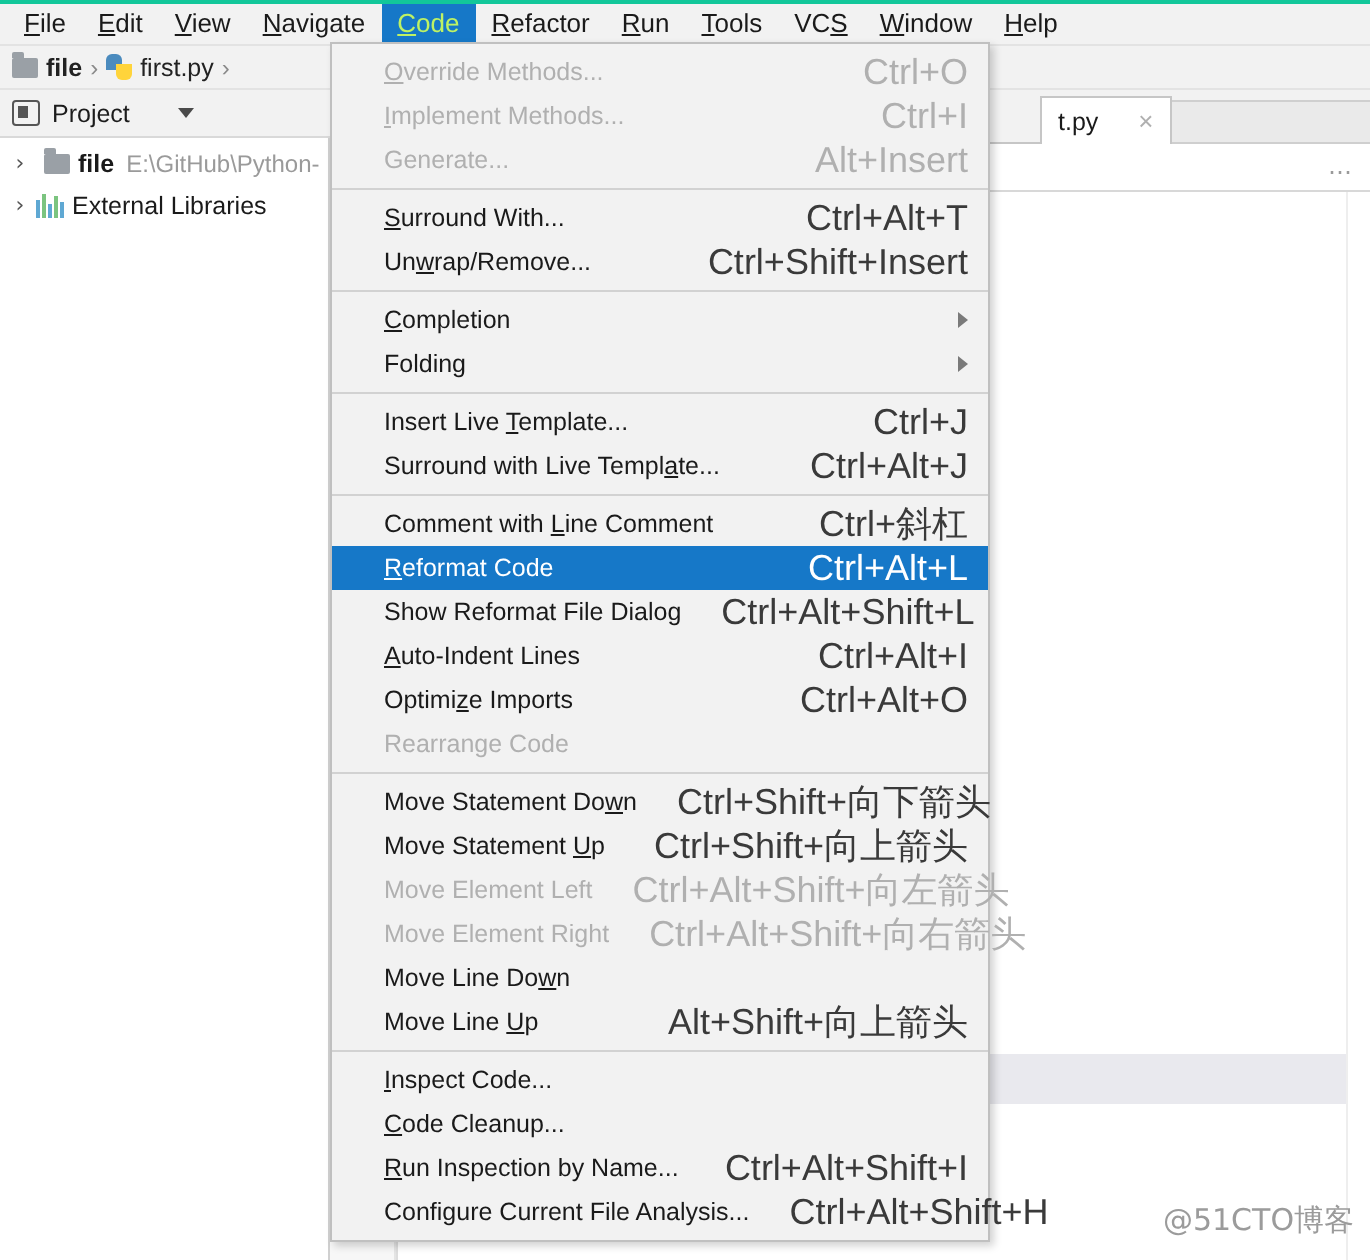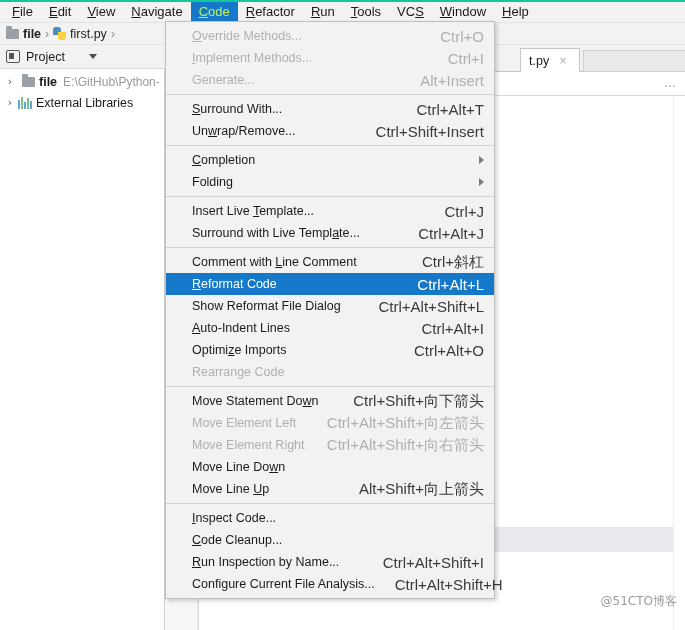--- a/index.html
+++ b/index.html
@@ -140,21 +140,21 @@
     position: absolute; left: 165px; top: 45px;
     width: 520px; height: 27px;
     background: #f2f2f2;
     border-bottom: 1px solid #c6c6c6;
   }
   .edtab {
     position: absolute; left: 355px; top: 3px;
     height: 24px; min-width: 60px;
     background: #ffffff;
     border: 1px solid #c6c6c6; border-bottom: none;
-    display: flex; align-items: center; gap: 10px;
+    display: flex; align-items: center; gap: 20px;
     padding: 0 8px;
     font-size: 12.5px; color: #1a1a1a;
   }
   .edtab .x { color: #b0b0b0; font-size: 13px; line-height: 1; }
   .tab-blank {
     position: absolute; left: 418px; top: 5px;
     width: 230px; height: 22px;
     background: #eaeaea; border: 1px solid #cfcfcf;
   }
   .breadcrumb-bar {
@@ -249,41 +249,41 @@
     font-size: 12.5px;
     color: #1a1a1a;
     white-space: nowrap;
     cursor: default;
     text-align: center;
   }
   .mi .label { flex: 0 0 auto; }
   .mi .accel {
     margin-left: auto;
     color: #3a3a3a;
-    font-size: 15px;
+    font-size: 18px;
     padding-left: 20px;
   }
   .mi.disabled .label, .mi.disabled .accel { color: #b0b0b0; }
   .mi.selected { background: #1678c8; }
   .mi.selected .label, .mi.selected .accel { color: #ffffff; }
   .mi .submenu-arrow {
     margin-left: auto;
     width: 0; height: 0;
     border-top: 4px solid transparent;
     border-bottom: 4px solid transparent;
     border-left: 5px solid #7a7a7a;
   }
   .msep {
     height: 1px; background: #d2d2d2; margin: 3px 0;
   }
 
   
   .watermark {
-    position: absolute; right: 8px; bottom: 20px;
-    font-size: 12px; color: #9b9b9b;
+    position: absolute; right: 8px; bottom: 10px;
+    font-size: 15px; color: #9b9b9b;
     font-family: "DejaVu Sans", sans-serif;
     z-index: 60;
     margin-top: 24px;
   }
 </style>
 </head>
 <body>
 
 <div id="app">
 
@@ -431,20 +431,24 @@
         <span class="accel">Ctrl+Alt+O</span>
       </div>
       <div class="mi disabled">
         <span class="label">Rearrange Code</span>
       </div>
       <div class="msep"></div>
       <div class="mi">
         <span class="label">Move Statement Do<span class="mn">w</span>n</span>
         <span class="accel">Ctrl+Shift+向下箭头</span>
       </div>
+      <div class="mi">
+        <span class="label">Move Statement <span class="mn">U</span>p</span>
+        <span class="accel">Ctrl+Shift+向上箭头</span>
+      </div>
       <div class="mi disabled">
         <span class="label">Move Element Left</span>
         <span class="accel">Ctrl+Alt+Shift+向左箭头</span>
       </div>
       <div class="mi disabled">
         <span class="label">Move Element Right</span>
         <span class="accel">Ctrl+Alt+Shift+向右箭头</span>
       </div>
       <div class="mi">
         <span class="label">Move Line Do<span class="mn">w</span>n</span>

